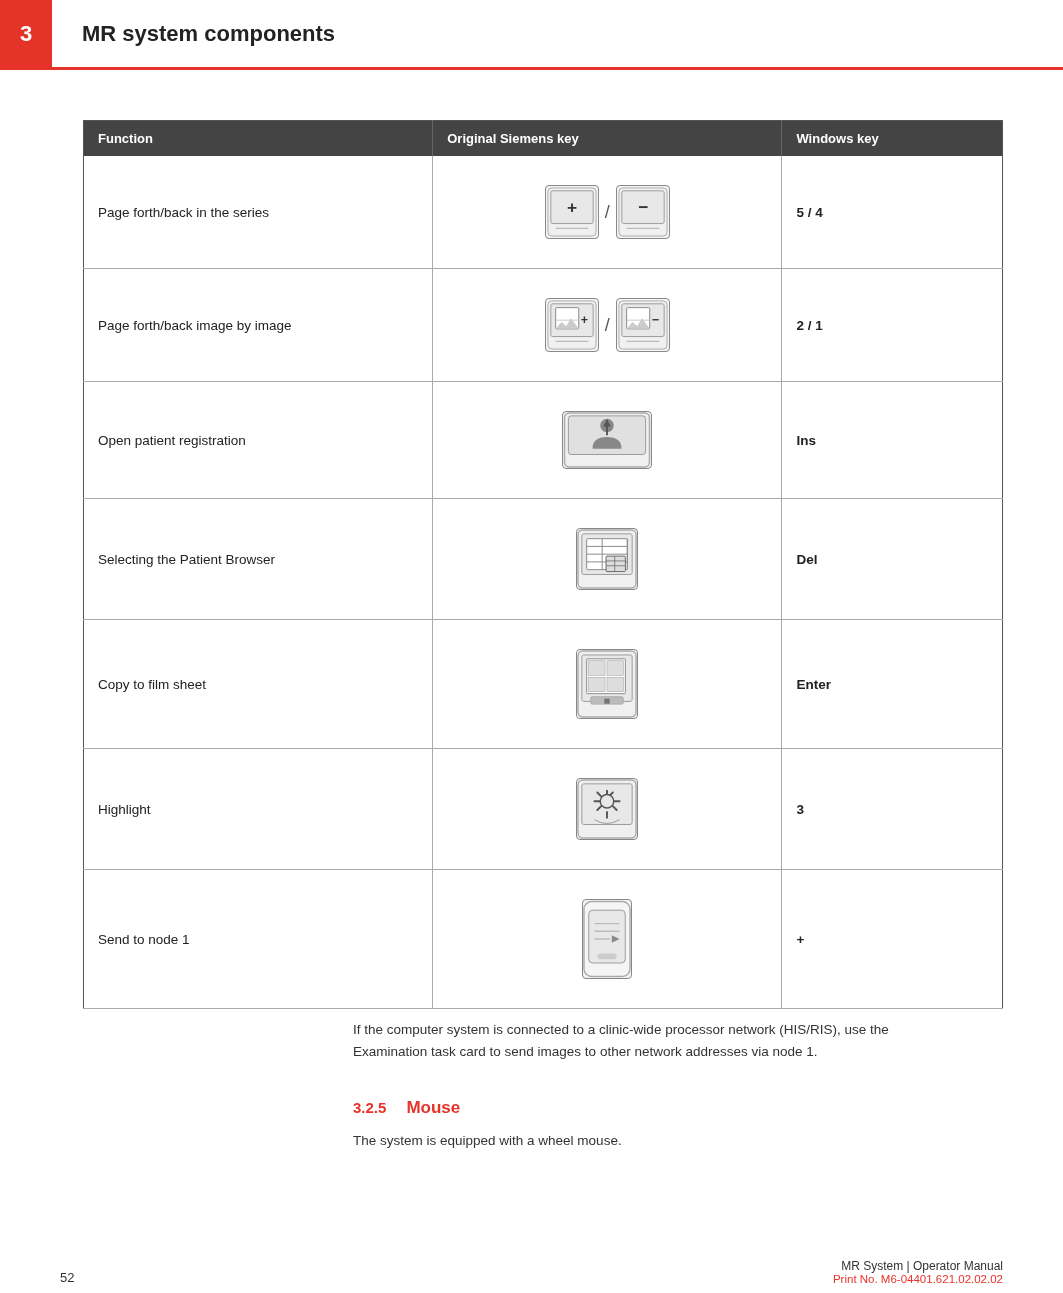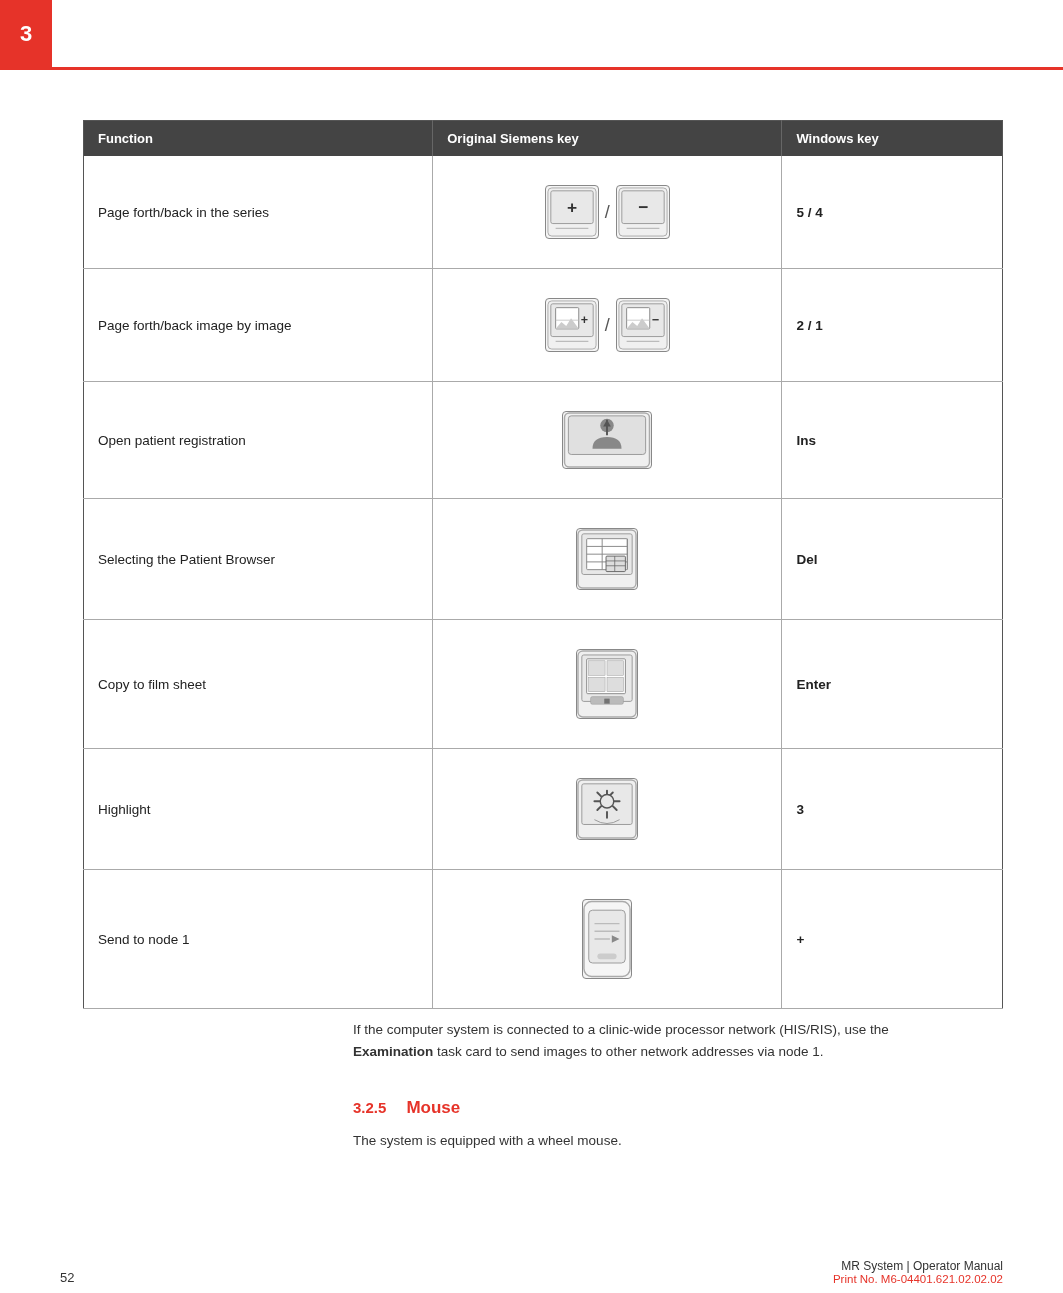--- a/index.html
+++ b/index.html
@@ -119,21 +119,21 @@
     
     .note-block {
       margin-top: 10px;
       margin-left: 270px;
       font-size: 13.5px;
       line-height: 1.6;
       color: #333;
       max-width: 580px;
     }
     .note-block .bold {
-      font-weight: bold;
+      font-weight: normal;
     }
 
     
     .section-heading {
       margin-top: 36px;
       margin-left: 270px;
       display: flex;
       align-items: baseline;
       gap: 20px;
     }
@@ -195,20 +195,21 @@
       gap: 2px;
     }
   </style>
 </head>
 <body>
 
 <div class="page-header">
   <div class="chapter-bar">
     <span>3</span>
   </div>
+  <div class="chapter-title">MR system components</div>
 </div>
 
 <div class="content">
 
   <table class="keys-table">
     <thead>
       <tr>
         <th>Function</th>
         <th>Original Siemens key</th>
         <th>Windows key</th>

